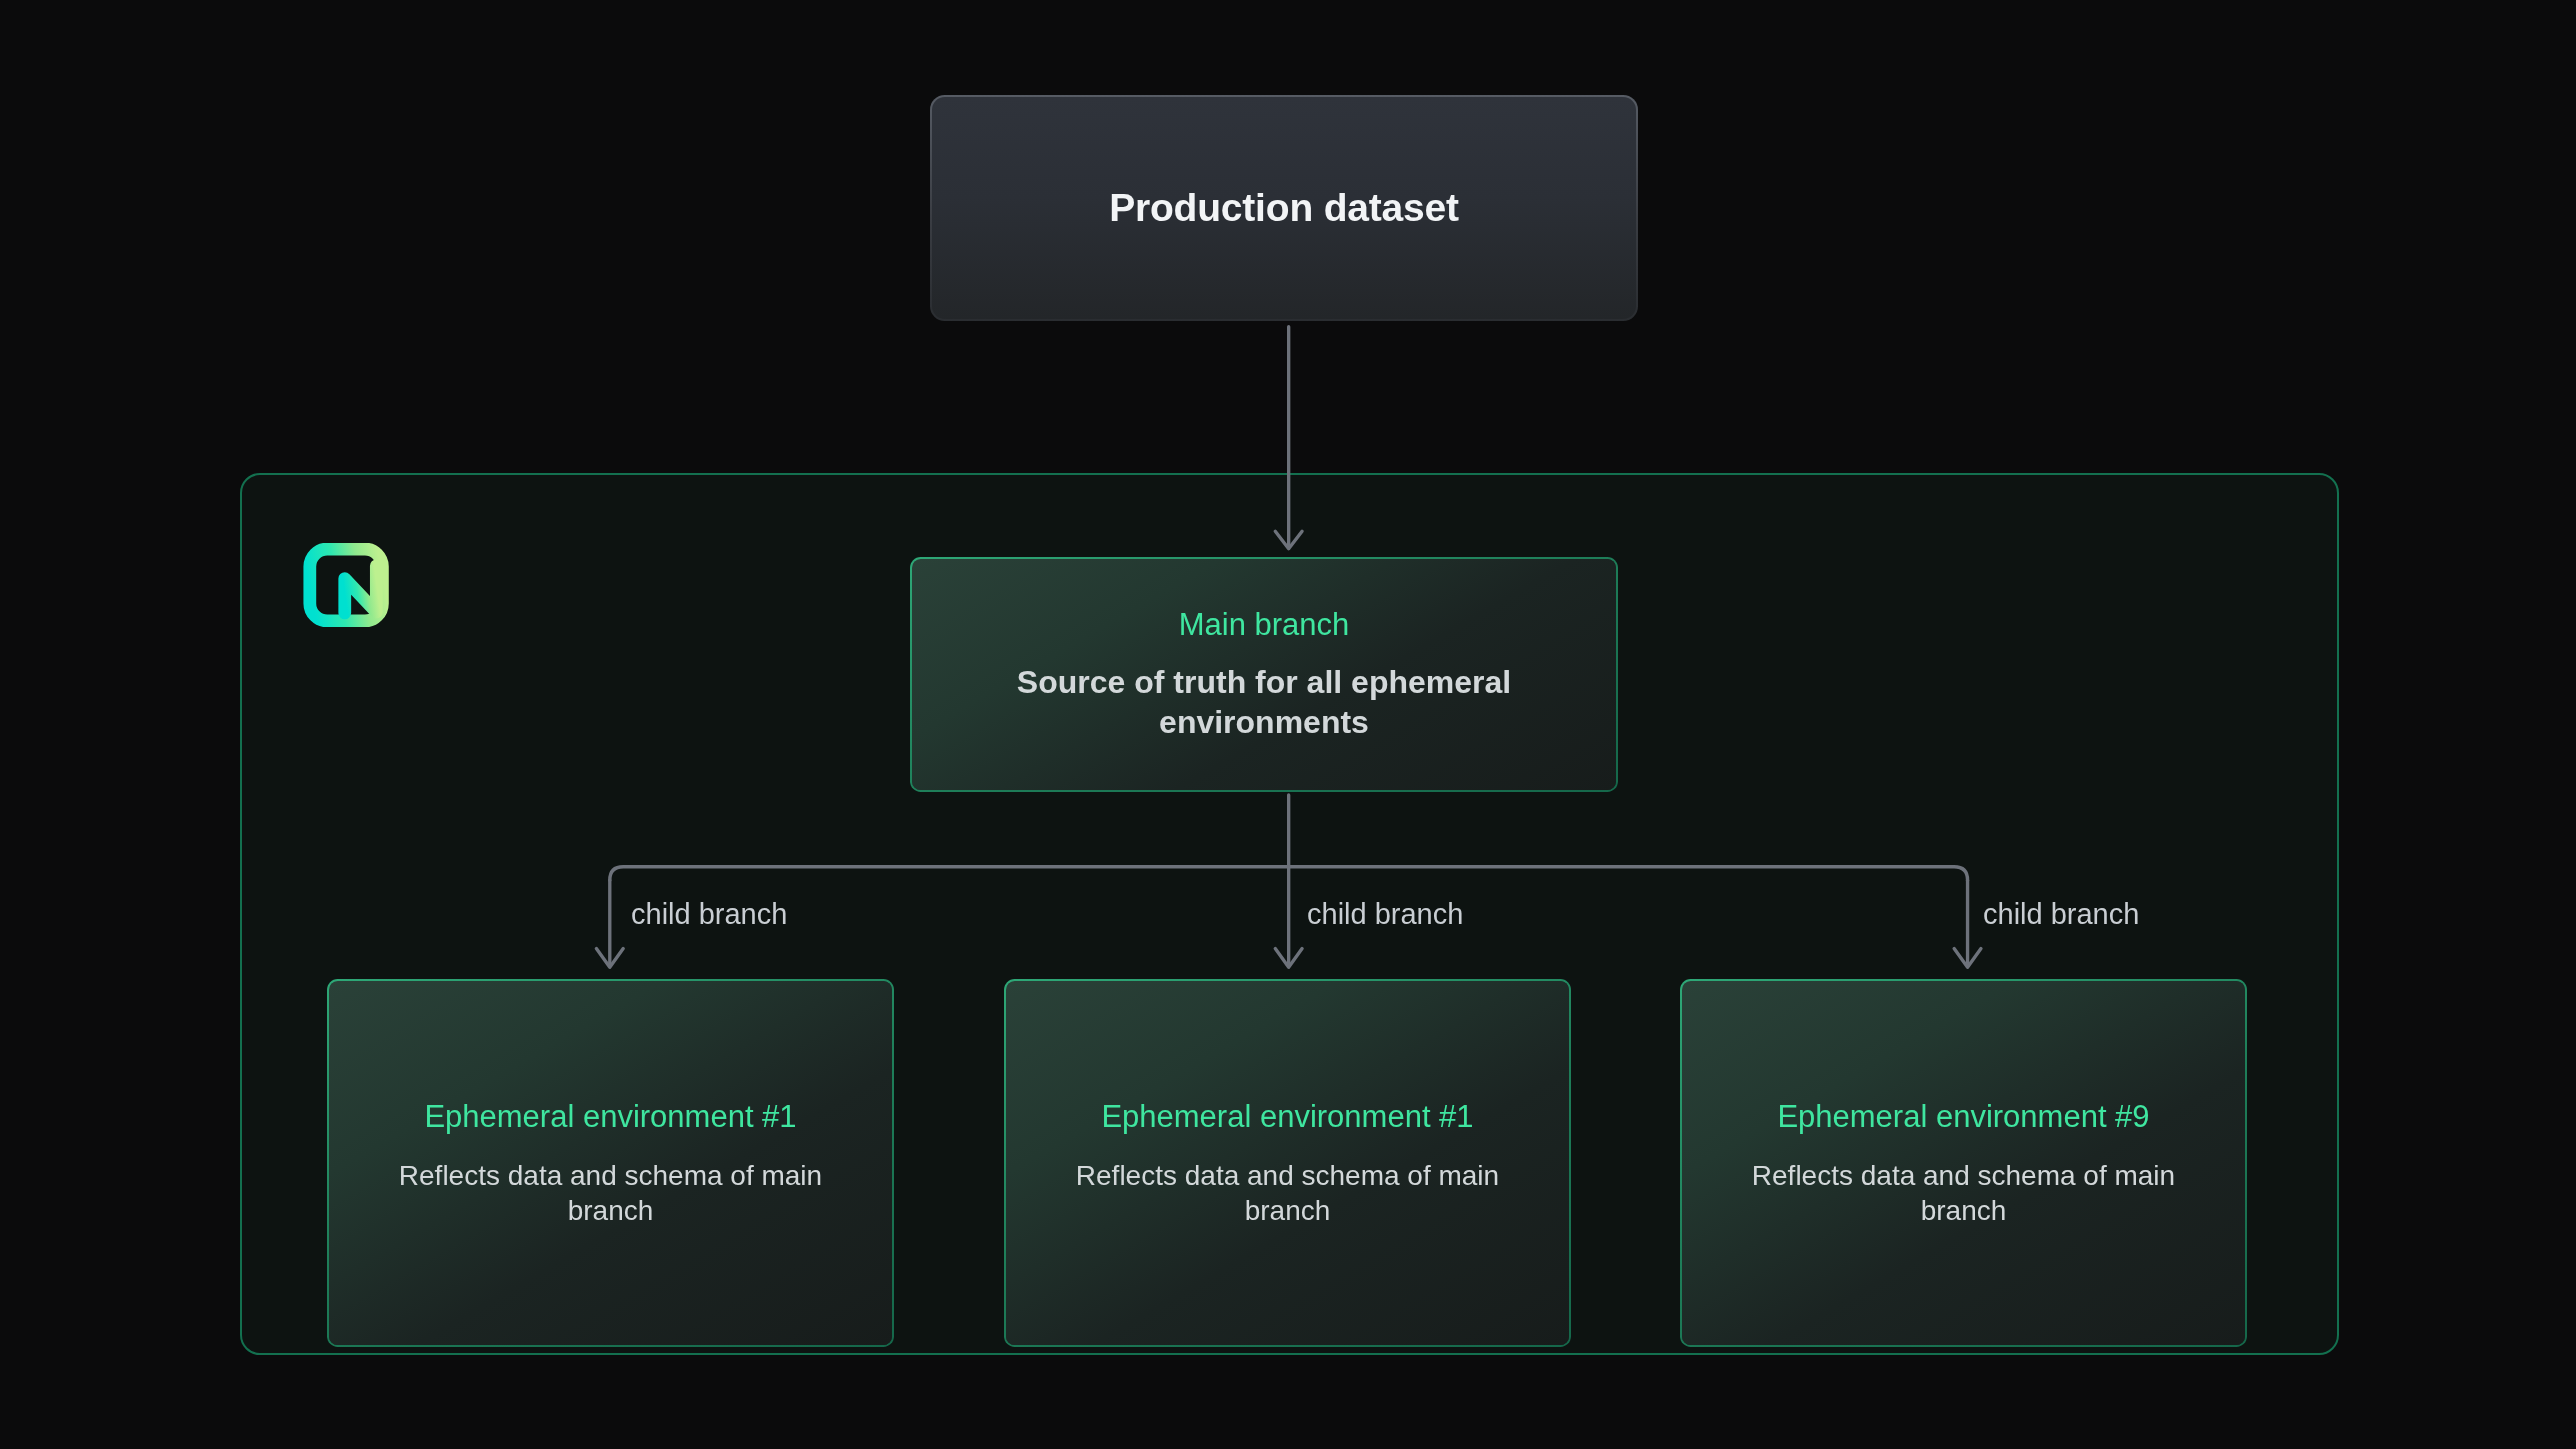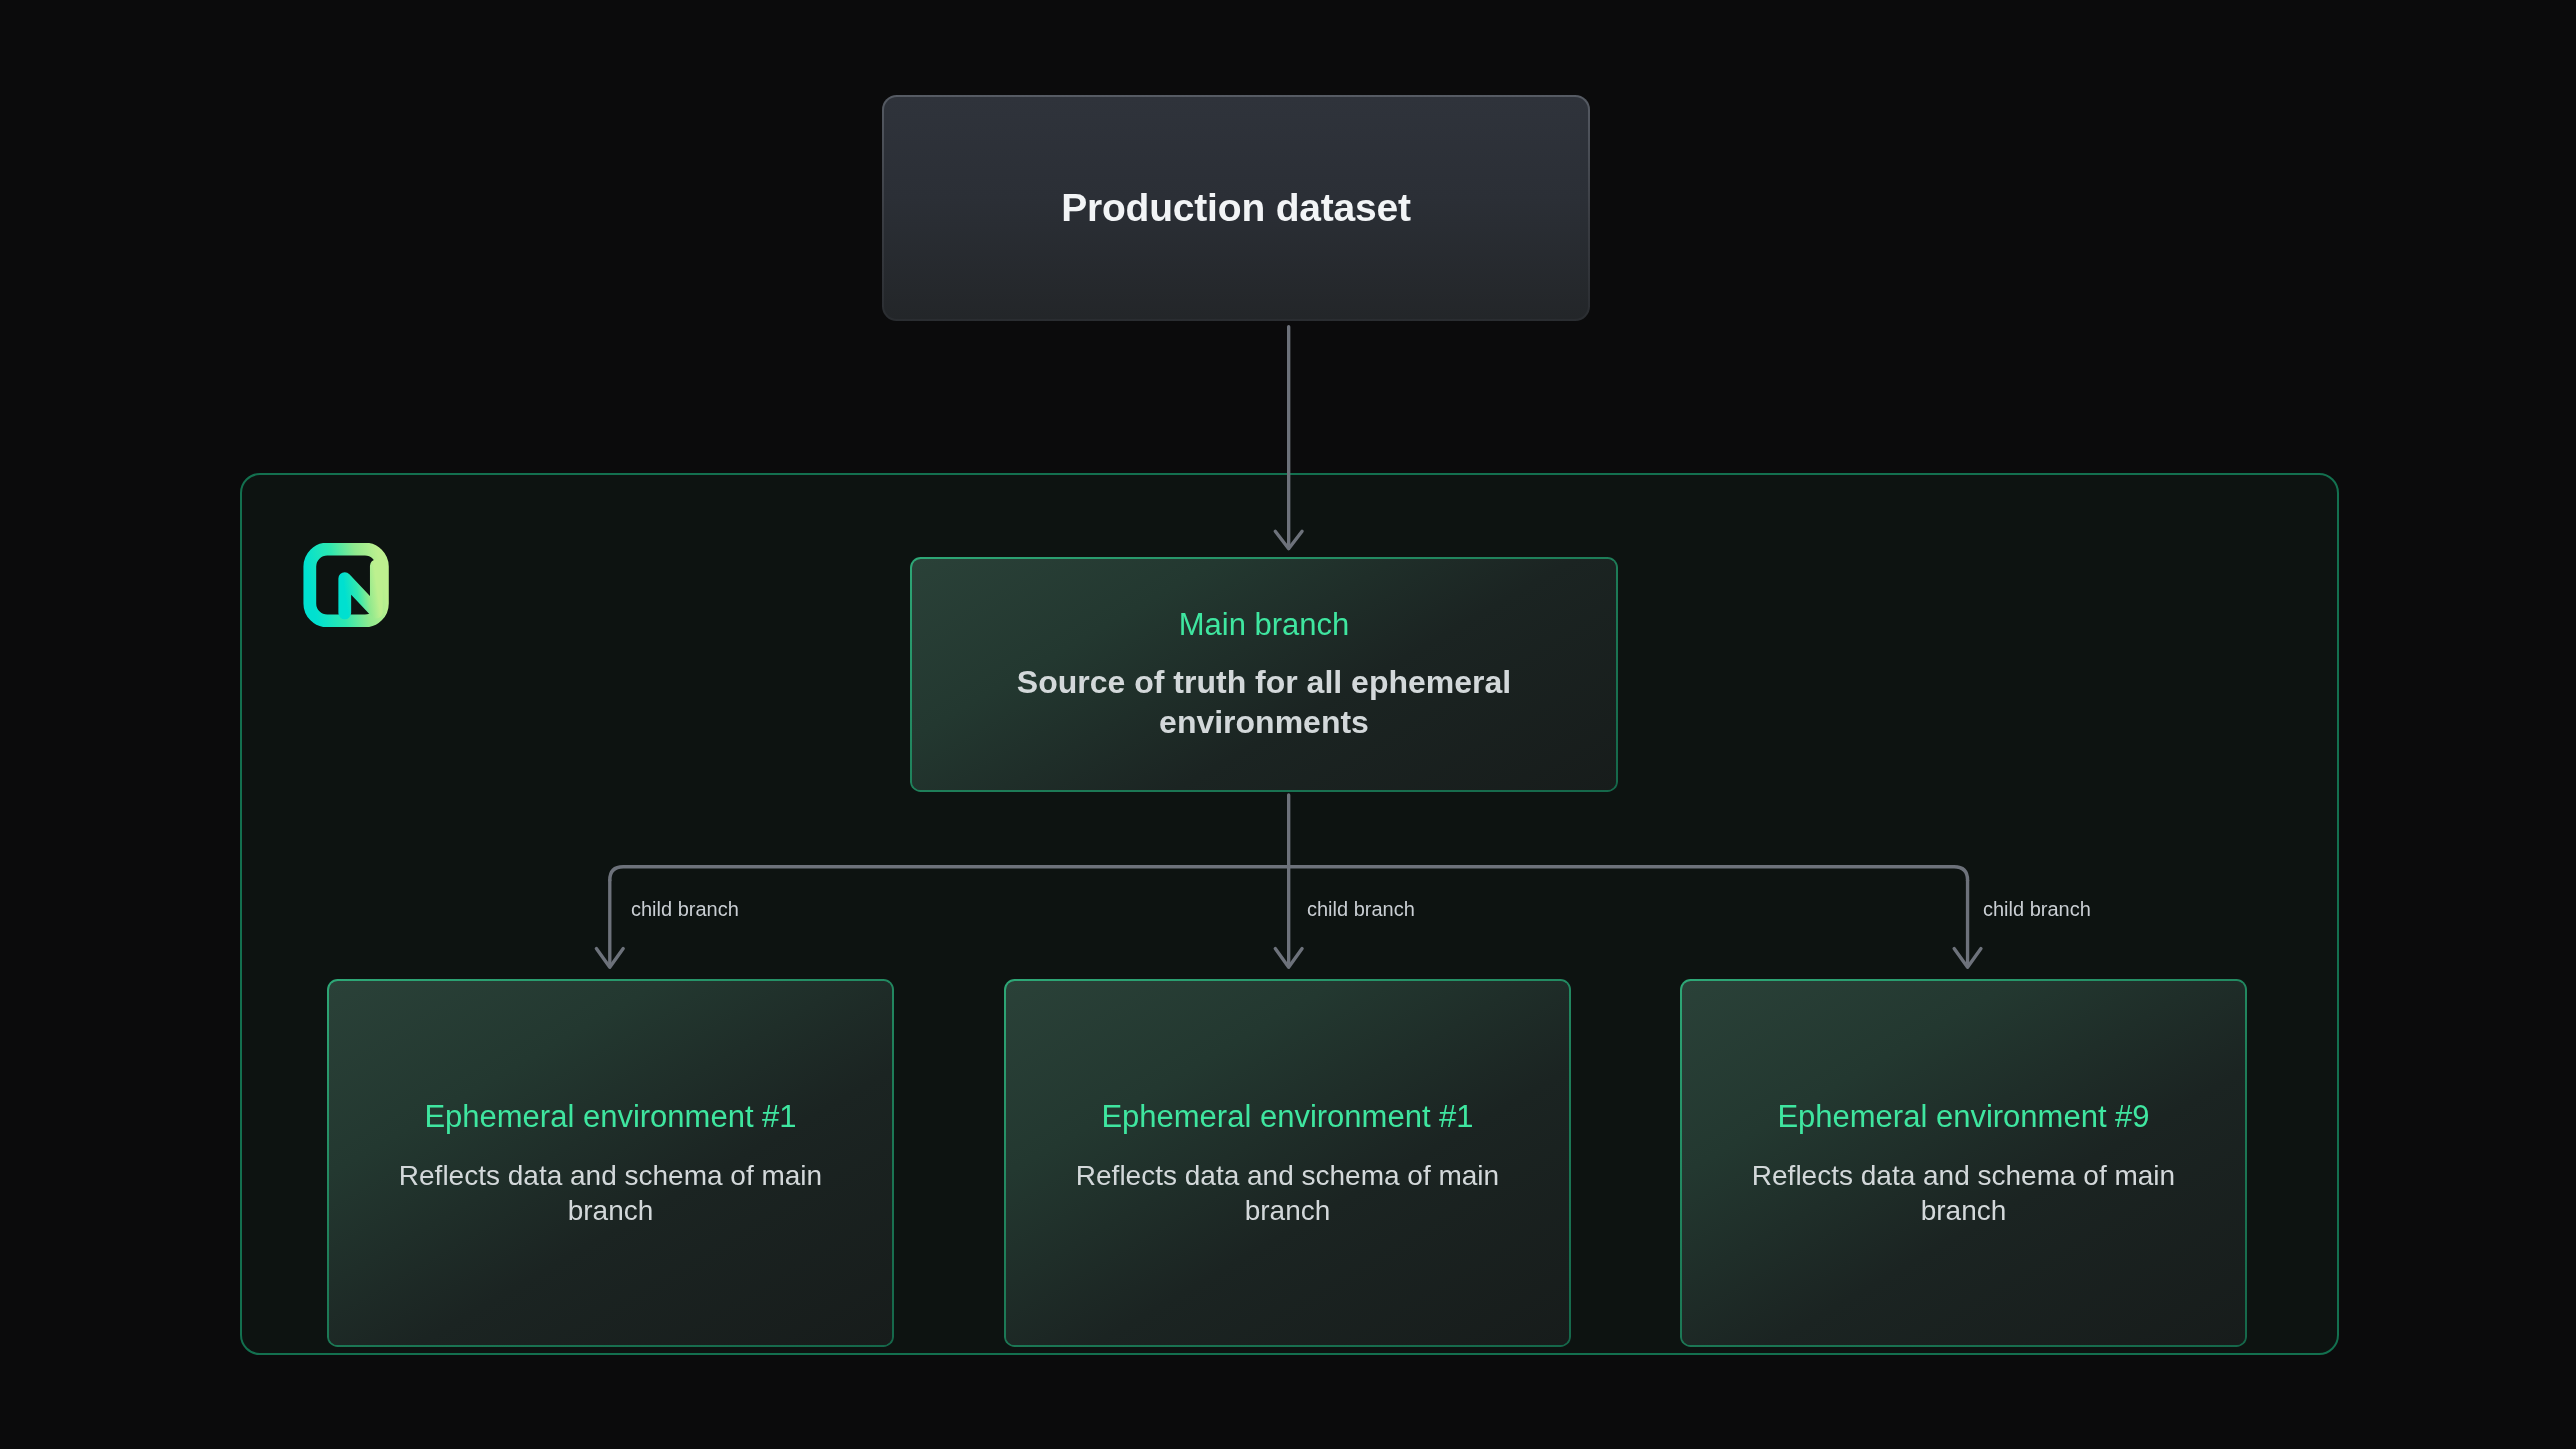--- a/index.html
+++ b/index.html
@@ -24,21 +24,21 @@
     position: absolute;
     left: 0; top: 0;
     width: 2576px; height: 1449px;
     pointer-events: none;
     z-index: 3;
   }
 
   
   .prod-card {
     position: absolute;
-    left: 882px;
+    left: 930px;
     top: 95px;
     width: 708px;
     height: 226px;
     border-radius: 14.8px;
     border: 2px solid transparent;
     background:
       linear-gradient(180deg, #2f333b 0%, #2b2f36 45%, #232629 100%) padding-box,
       linear-gradient(180deg, #565b64 0%, #3a3d43 55%, #2a2d31 100%) border-box;
     display: flex;
     align-items: center;
@@ -138,21 +138,21 @@
   .eph-desc {
     font-size: 28px;
     line-height: 1.25;
     color: #d3d8da;
     font-weight: 400;
   }
 
   
   .edge-label {
     position: absolute;
-    font-size: 20px;
+    font-size: 29px;
     color: #c9ced3;
     font-weight: 400;
     white-space: nowrap;
     z-index: 5;
   }
   .edge-label-1 { left: 631px;  top: 898px; }
   .edge-label-2 { left: 1307px; top: 898px; }
   .edge-label-3 { left: 1983px; top: 898px; }
 </style>
 </head>

